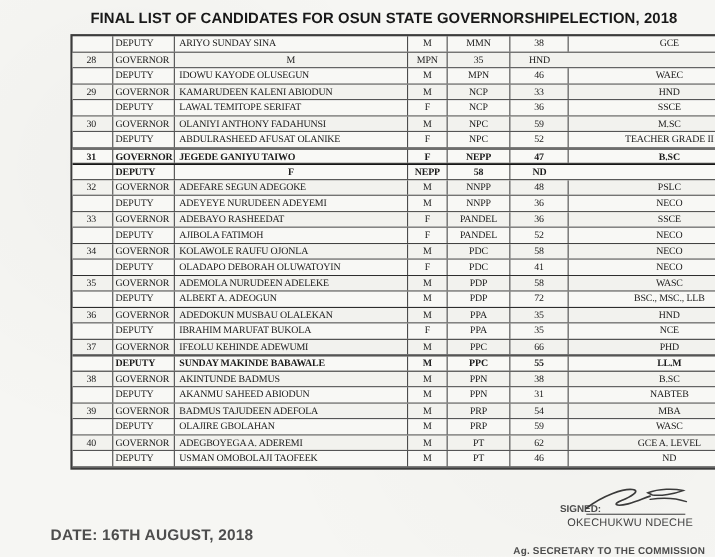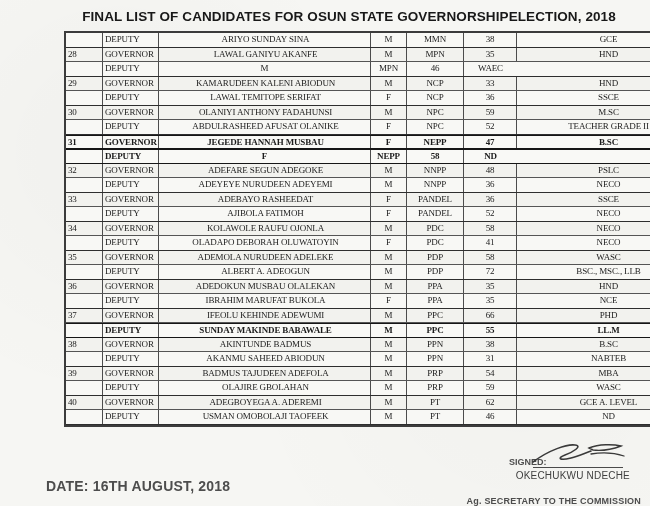--- a/index.html
+++ b/index.html
@@ -53,22 +53,22 @@
   .row.pair-end{border-bottom:1.5px solid #2e2e2e;}
   .row.bold{font-weight:bold;background:#f9f9f6;border-bottom:1.8px solid #161616;border-top:0.5px solid #161616;}
   .cell{
     border-right:1px solid #4c4c4c;
     overflow:hidden;
     white-space:nowrap;
     padding:0 2px;
     box-sizing:border-box;
   }
   .cell:last-child{border-right:none;font-family:Liberation Serif, serif;}
-  .cell.num{text-align:left;padding-right:4px;}
-  .cell.name{padding-left:4px;text-align:center;}
+  .cell.num{text-align:center;padding-right:4px;}
+  .cell.name{padding-left:4px;}
   .cell.gender,.cell.party,.cell.age,.cell.qual{text-align:center;}
   .footer-date{
     position:absolute;
     left:46px;top:478px;
     font-family:"Liberation Sans", sans-serif;
     font-weight:bold;
     font-size:14px;
     color:#4d4d4d;
     letter-spacing:0.2px;
   }
@@ -130,29 +130,29 @@
         <div class="cell position">DEPUTY</div>
         <div class="cell name">ARIYO SUNDAY SINA</div>
         <div class="cell gender">M</div>
         <div class="cell party">MMN</div>
         <div class="cell age">38</div>
         <div class="cell qual">GCE</div>
       </div>
       <div class="row">
         <div class="cell num">28</div>
         <div class="cell position">GOVERNOR</div>
-        <div class="cell name">LAWAL GANIYU AKANFE</div>
         <div class="cell gender">M</div>
         <div class="cell party">MPN</div>
         <div class="cell age">35</div>
         <div class="cell qual">HND</div>
       </div>
       <div class="row pair-end">
         <div class="cell num"></div>
         <div class="cell position">DEPUTY</div>
+        <div class="cell name">IDOWU KAYODE OLUSEGUN</div>
         <div class="cell gender">M</div>
         <div class="cell party">MPN</div>
         <div class="cell age">46</div>
         <div class="cell qual">WAEC</div>
       </div>
       <div class="row">
         <div class="cell num">29</div>
         <div class="cell position">GOVERNOR</div>
         <div class="cell name">KAMARUDEEN KALENI ABIODUN</div>
         <div class="cell gender">M</div>
@@ -183,21 +183,21 @@
         <div class="cell position">DEPUTY</div>
         <div class="cell name">ABDULRASHEED AFUSAT OLANIKE</div>
         <div class="cell gender">F</div>
         <div class="cell party">NPC</div>
         <div class="cell age">52</div>
         <div class="cell qual">TEACHER GRADE II</div>
       </div>
       <div class="row bold">
         <div class="cell num">31</div>
         <div class="cell position">GOVERNOR</div>
-        <div class="cell name">JEGEDE HANNAH MUSBAU</div>
+        <div class="cell name">JEGEDE GANIYU TAIWO</div>
         <div class="cell gender">F</div>
         <div class="cell party">NEPP</div>
         <div class="cell age">47</div>
         <div class="cell qual">B.SC</div>
       </div>
       <div class="row bold pair-end">
         <div class="cell num"></div>
         <div class="cell position">DEPUTY</div>
         <div class="cell gender">F</div>
         <div class="cell party">NEPP</div>

